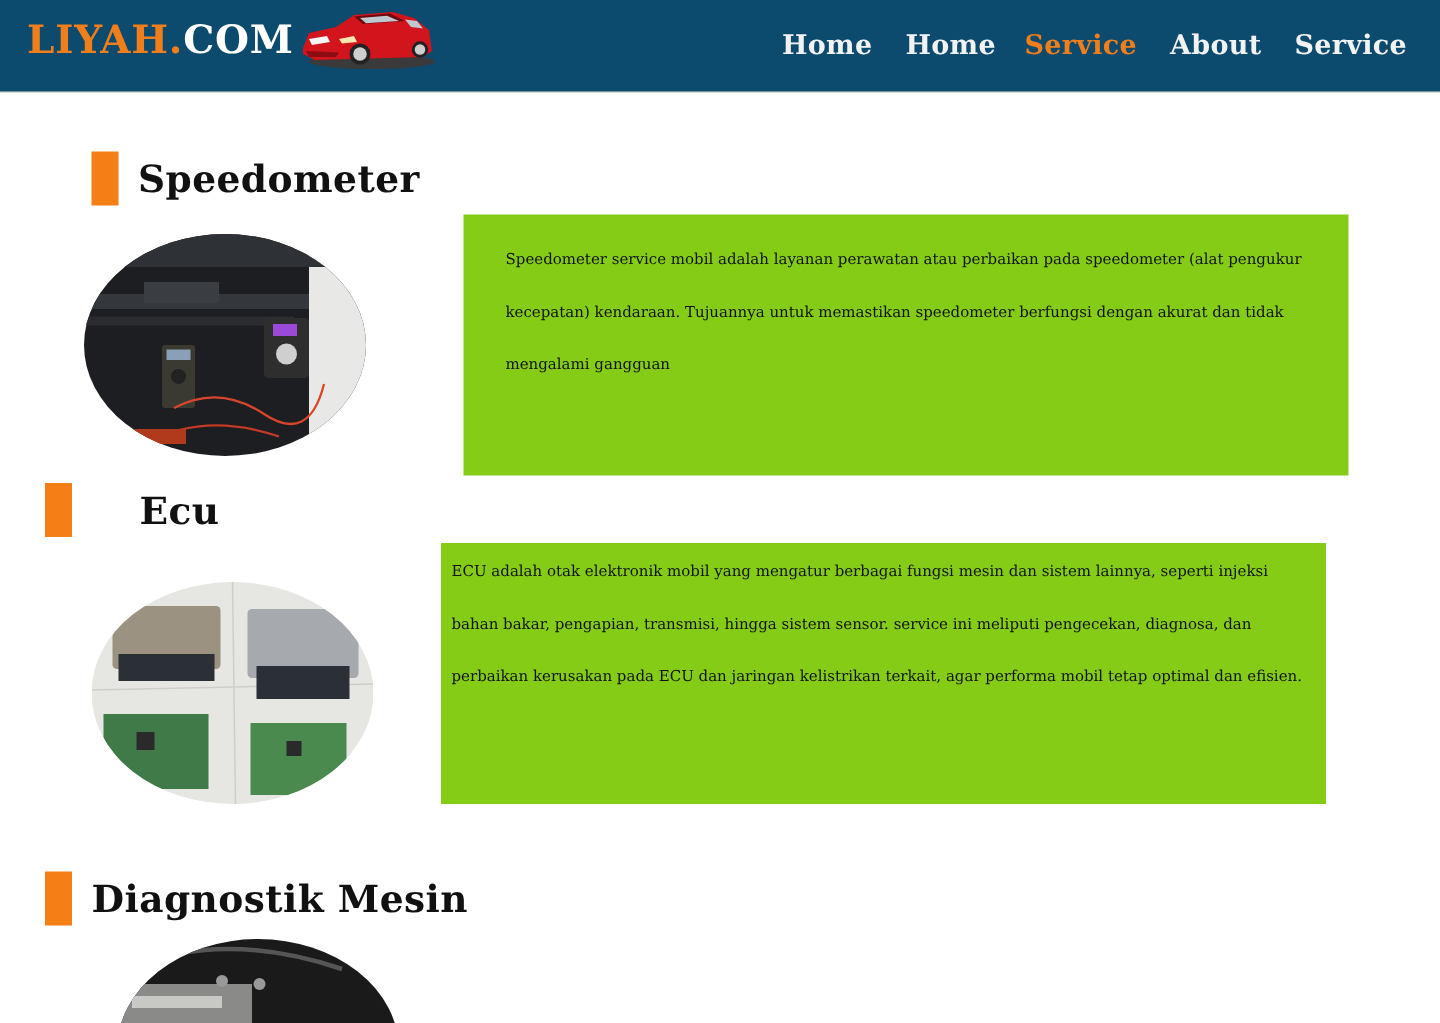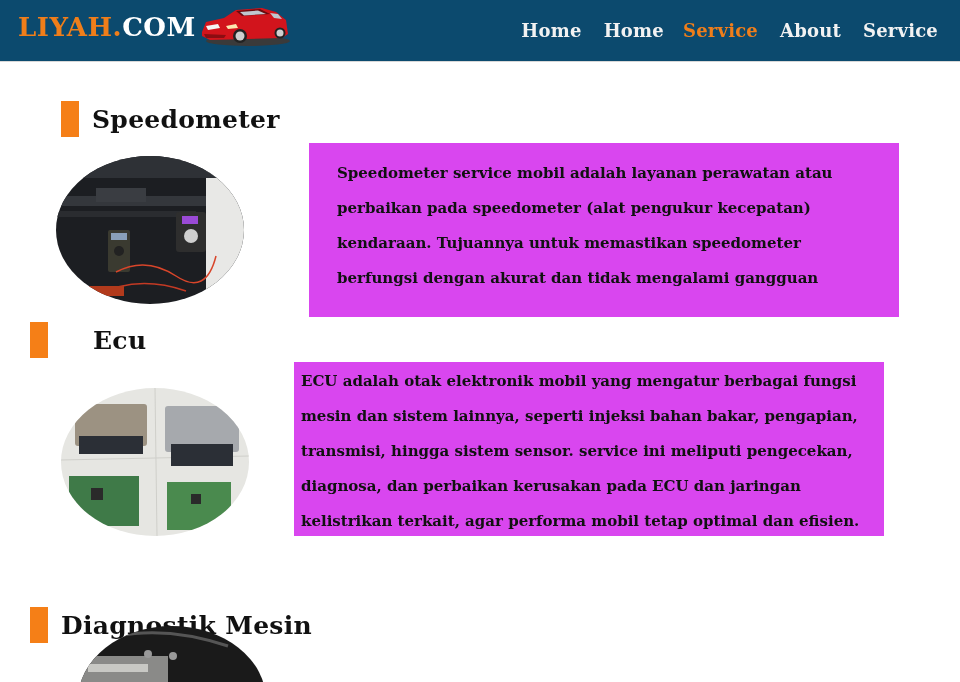--- a/index.html
+++ b/index.html
@@ -35,22 +35,22 @@
     .section-title .bar { width: 18px; height: 36px; background: #f57f17; margin-right: 13px; }
     .section-title h2 {
       font-family: "DejaVu Serif", serif; font-weight: bold; font-size: 25px; color: #111;
       letter-spacing: 0.3px;
     }
 
     .photo {
       position: absolute; border-radius: 50%; overflow: hidden;
     }
     .desc {
-      position: absolute; background: #d946ef;
-      font-family: "DejaVu Serif", serif; font-weight: bold; font-size: 15px;
+      position: absolute; background: #84cc16;
+      font-family: "DejaVu Serif", serif; font-weight: normal; font-size: 10px;
       line-height: 35px; color: #111;
     }
   </style>
 </head>
 <body>
 
 <header class="navbar">
   <a class="logo">
     <span class="brand">LIYAH.</span><span class="tld">COM</span>
   </a>
@@ -125,21 +125,21 @@
     <rect x="30" y="100" width="12" height="12" fill="#2a2a2a"></rect>
     <rect x="106" y="94" width="64" height="48" fill="#4a8a4e"></rect>
     <rect x="130" y="106" width="10" height="10" fill="#2a2a2a"></rect>
   </svg>
 </div>
 
 <div class="desc" style="left:294px; top:362px; width:590px; height:174px; padding:2px 6px 0 7px;">
   <p>ECU adalah otak elektronik mobil yang mengatur berbagai fungsi mesin dan sistem lainnya, seperti injeksi bahan bakar, pengapian, transmisi, hingga sistem sensor. service ini meliputi pengecekan, diagnosa, dan perbaikan kerusakan pada ECU dan jaringan kelistrikan terkait, agar performa mobil tetap optimal dan efisien.</p>
 </div>
 
-<div class="section-title" style="top:607px;">
+<div class="section-title" style="top:581px;">
   <div class="bar"></div>
   <h2>Diagnostik Mesin</h2>
 </div>
 
 <div class="photo" style="left:78px; top:626px; width:188px; height:148px;">
   <svg width="188" height="148" viewBox="0 0 188 148">
     <rect width="188" height="148" fill="#1a1a1a"></rect>
     <rect x="0" y="30" width="90" height="40" fill="#8a8a88"></rect>
     <rect x="10" y="38" width="60" height="8" fill="#c8c8c4"></rect>
     <path d="M40 10 Q90 0 150 20" stroke="#555" stroke-width="3" fill="none"></path>

